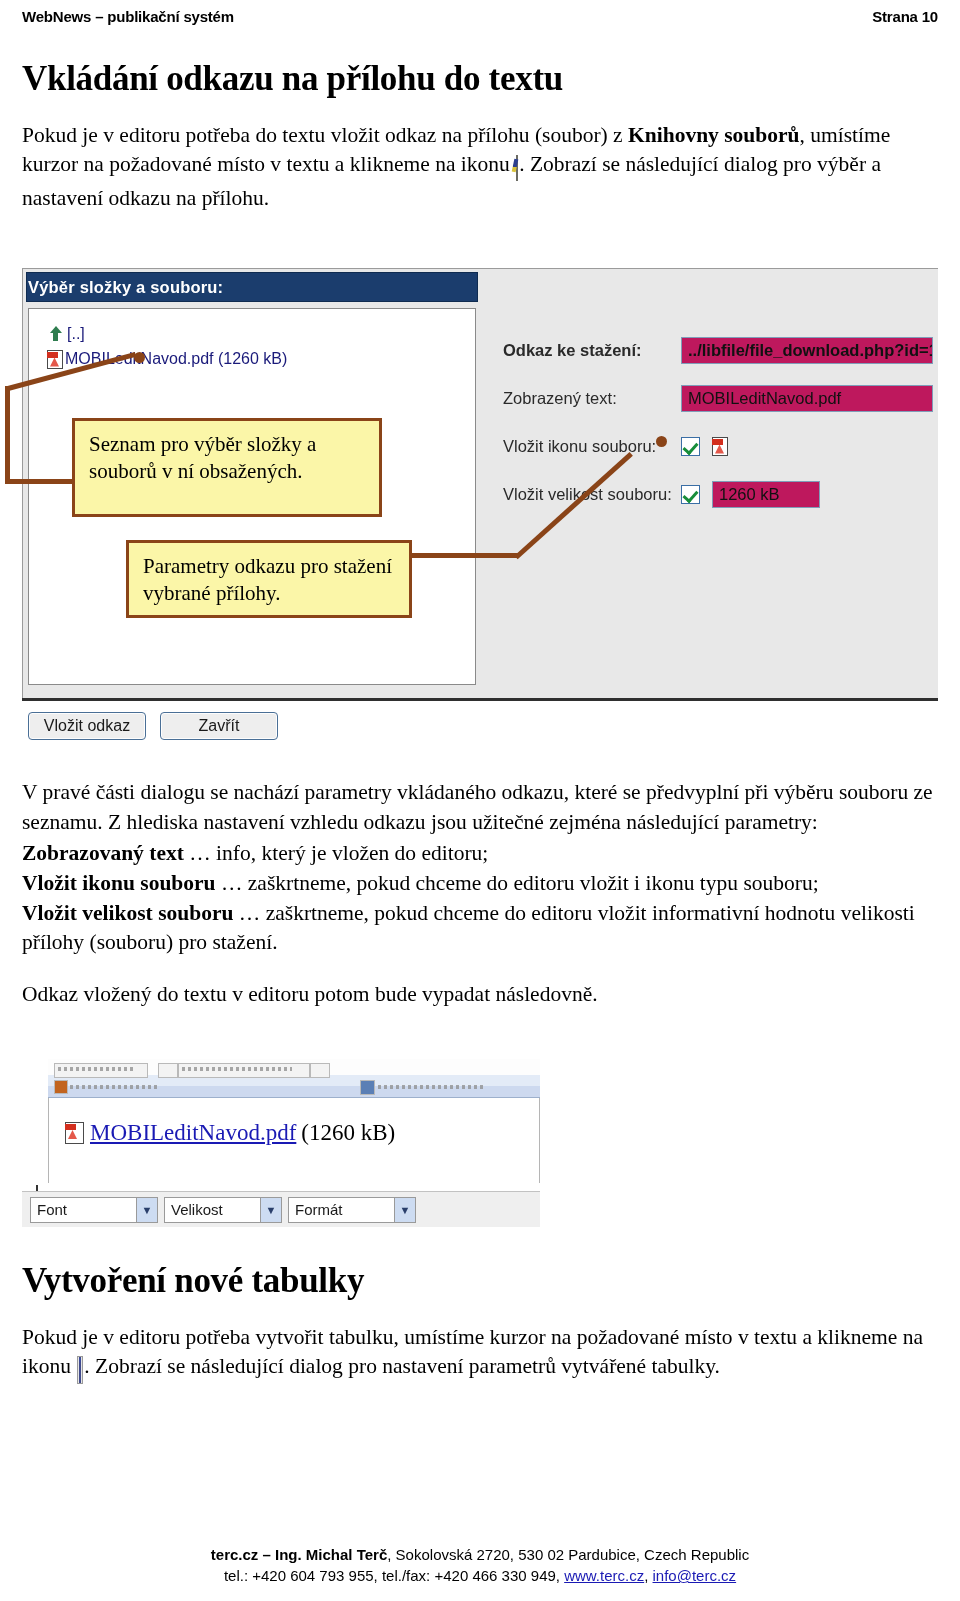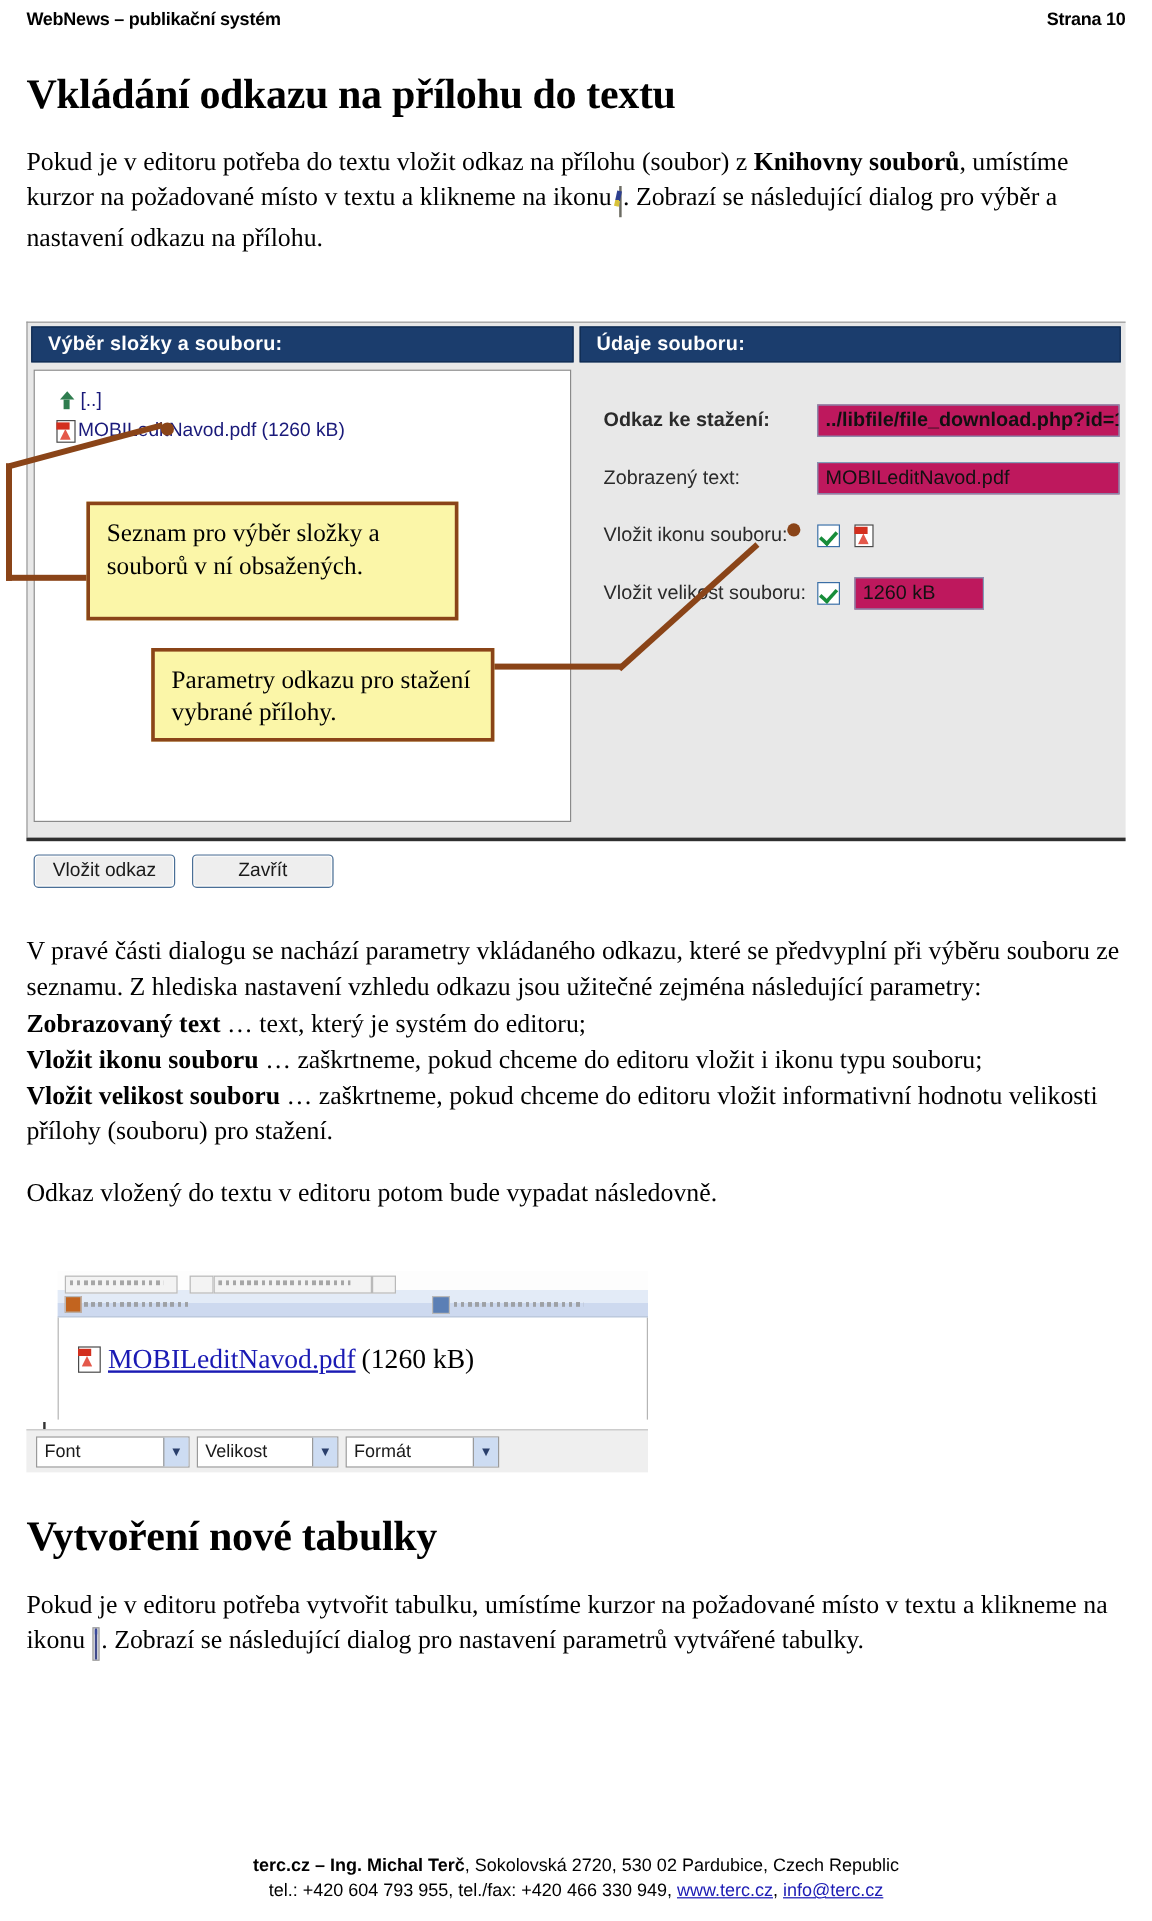--- a/index.html
+++ b/index.html
@@ -149,21 +149,21 @@
     position: absolute;
     top: 4px;
     height: 30px;
     background: #1b3d6d;
     color: #ffffff;
     font-size: 16.5px;
     font-weight: 700;
     letter-spacing: 0.2px;
     display: flex;
     align-items: center;
-    padding-left: 13px;
+    padding-left: 1px;
     box-sizing: border-box;
     border: 1px solid #0f2b50;
   }
   .panel-head.left  { left: 4px;   width: 452px; }
   .panel-head.right { left: 461px; width: 451px; }
 
   .filelist {
     position: absolute;
     left: 6px; top: 40px;
     width: 448px; height: 377px;
@@ -466,21 +466,20 @@
   <h1 class="doc-title">Vkládání odkazu na přílohu do textu</h1>
 
   <p class="para"><span>Pokud je v editoru potřeba do textu vložit odkaz na přílohu (soubor) z </span><span class="b">Knihovny souborů</span><span>, umístíme kurzor na požadované místo v textu a klikneme na ikonu </span><span class="inline-icon"><span class="icon-attach"><span class="pen"></span></span></span><span>. Zobrazí se následující dialog pro výběr a nastavení odkazu na přílohu.</span></p>
 </div>
 
 <div class="shot-dialog">
   <div class="dlg-frame"></div>
   <div class="dlg-bottomline"></div>
 
   <div class="panel-head left">Výběr složky a souboru:</div>
-  <div class="panel-head right">Údaje souboru:</div>
 
   <div class="filelist">
     <div class="filelist-inner">
       <div class="file-row">
         <span class="icon-up"></span>
         <span class="lbl">[..]</span>
       </div>
       <div class="file-row">
         <span class="icon-pdf"></span>
         <span class="lbl">MOBILeditNavod.pdf (1260 kB)</span>
@@ -523,21 +522,21 @@
 <div class="callout" id="callout-list">Seznam pro výběr složky a souborů v ní obsažených.</div>
 
 <div class="lead" style="left:409px; top:553px; width:110px; height:5px;"></div>
 <div class="lead-diag" style="left:516px; top:555px; width:155px; transform:rotate(-42deg); transform-origin:left center;"></div>
 <div class="lead-dot" style="left:656px; top:436px;"></div>
 
 <div class="callout" id="callout-params">Parametry odkazu pro stažení vybrané přílohy.</div>
 
 <div style="position:absolute; left:22px; top:778px; width:916px;">
   <p class="para">V pravé části dialogu se nachází parametry vkládaného odkazu, které se předvyplní při výběru souboru ze seznamu. Z hlediska nastavení vzhledu odkazu jsou užitečné zejména následující parametry:</p>
-  <p class="para tight"><span class="b">Zobrazovaný text</span><span> … text, který je systém do editoru;</span></p>
+  <p class="para tight"><span class="b">Zobrazovaný text</span><span> … info, který je vložen do editoru;</span></p>
   <p class="para tight"><span class="b">Vložit ikonu souboru</span><span> … zaškrtneme, pokud chceme do editoru vložit i ikonu typu souboru;</span></p>
   <p class="para"><span class="b">Vložit velikost souboru</span><span> … zaškrtneme, pokud chceme do editoru vložit informativní hodnotu velikosti přílohy (souboru) pro stažení.</span></p>
   <p class="para" style="margin-top:22px;">Odkaz vložený do textu v editoru potom bude vypadat následovně.</p>
 </div>
 
 <div class="shot-editor">
   <div class="ed-toolbar-blur">
     <div class="blur-chip" style="left:6px; top:4px; width:92px; height:13px;"></div>
     <div class="blur-chip" style="left:110px; top:4px; width:18px; height:13px;"></div>
     <div class="blur-chip" style="left:130px; top:4px; width:130px; height:13px;"></div>

